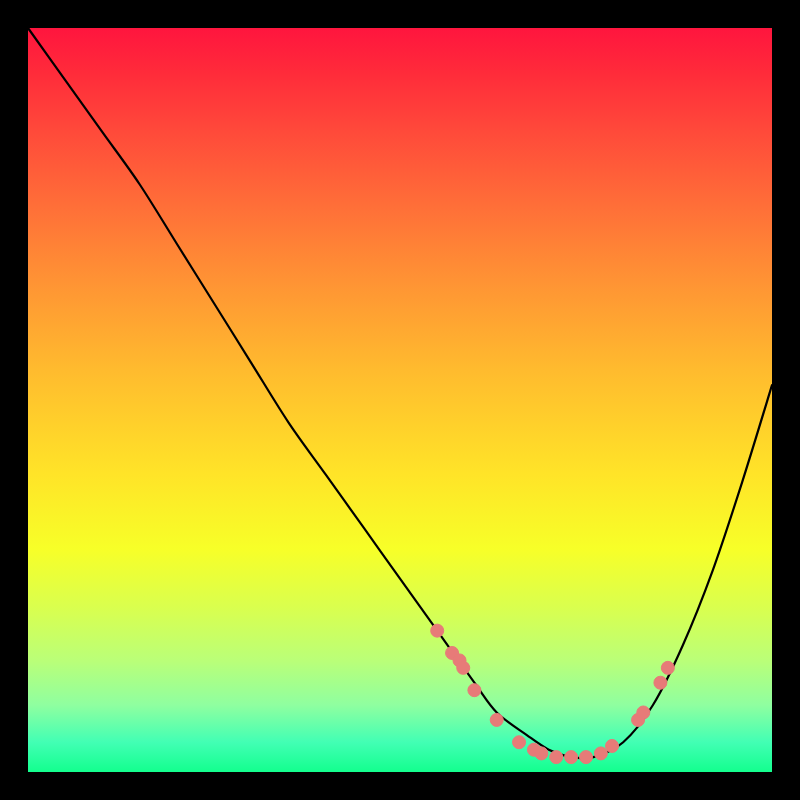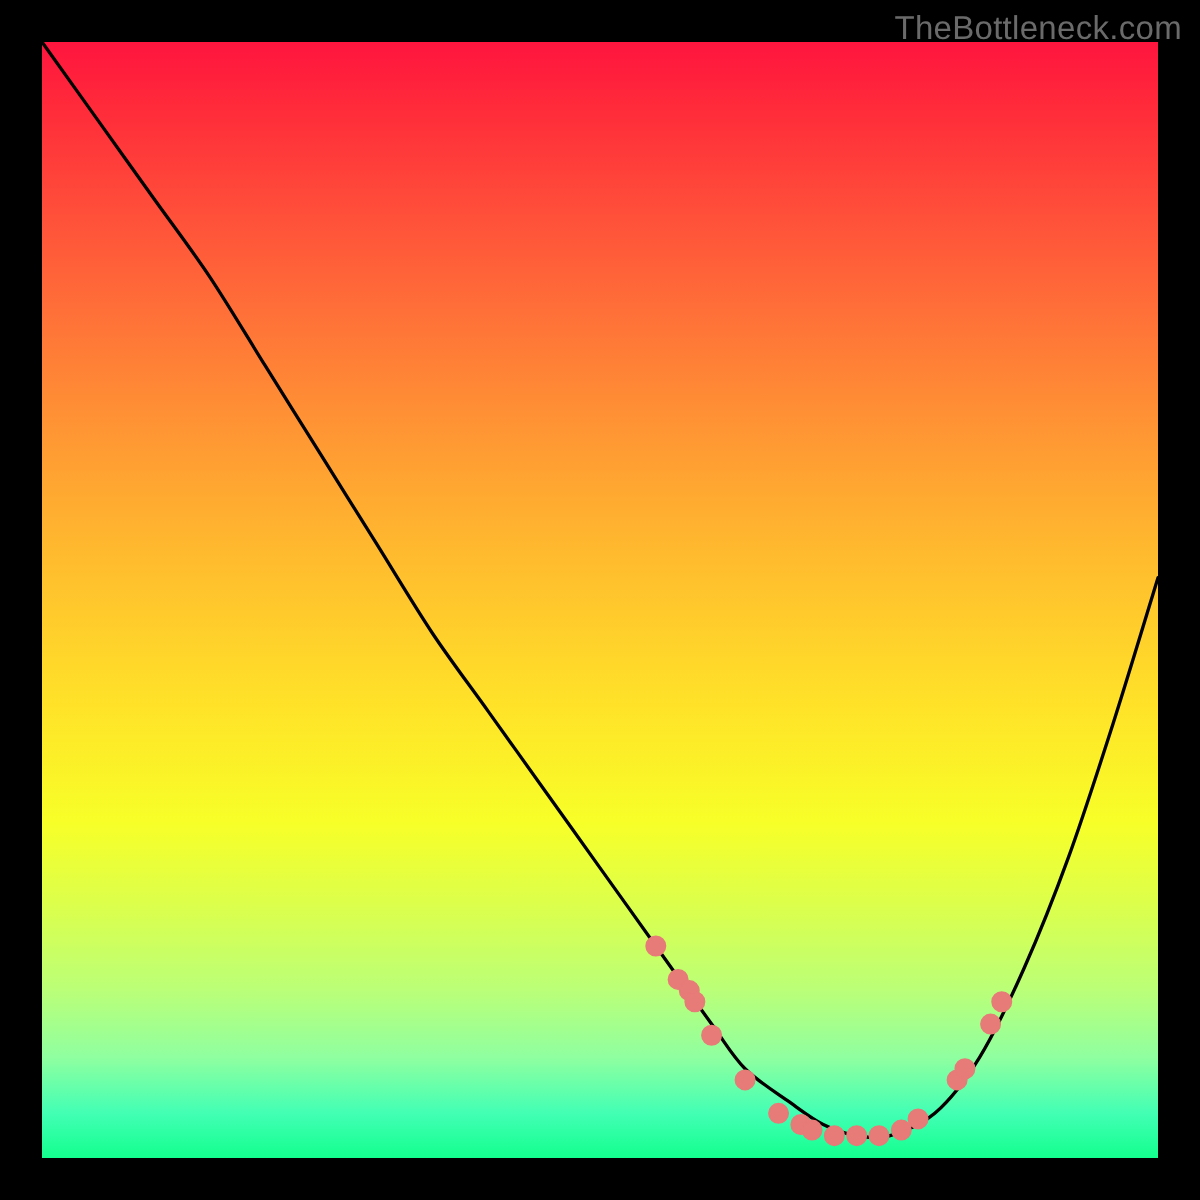--- a/index.html
+++ b/index.html
@@ -67,21 +67,20 @@
   }
   .dot {
     fill: #e77b78;
     stroke: #e77b78;
   }
 </style>
 </head>
 <body>
 
 <div class="stage">
-  <div class="watermark">TheBottleneck.com</div>
 
   <div class="plot-area">
     <svg id="plot-svg" viewBox="0 0 744 744">
       <path id="curve-path" class="curve" d="M 0.00 0.00 C 5.95 8.33, 25.30 35.41, 37.20 52.08 C 49.10 68.75, 62.50 87.49, 74.40 104.16 C 86.30 120.83, 99.70 138.38, 111.60 156.24 C 123.50 174.10, 136.90 196.71, 148.80 215.76 C 160.70 234.81, 174.10 256.23, 186.00 275.28 C 197.90 294.33, 211.30 315.75, 223.20 334.80 C 235.10 353.85, 248.50 376.46, 260.40 394.32 C 272.30 412.18, 285.70 429.73, 297.60 446.40 C 309.50 463.07, 322.90 481.81, 334.80 498.48 C 346.70 515.15, 360.10 533.89, 372.00 550.56 C 383.90 567.23, 397.30 585.97, 409.20 602.64 C 421.10 619.31, 436.88 641.63, 446.40 654.72 C 455.92 667.81, 460.39 676.15, 468.72 684.48 C 477.05 692.81, 490.15 700.85, 498.48 706.80 C 506.81 712.75, 513.66 718.11, 520.80 721.68 C 527.94 725.25, 535.98 727.93, 543.12 729.12 C 550.26 730.31, 557.11 731.50, 565.44 729.12 C 573.77 726.74, 585.68 722.57, 595.20 714.24 C 604.72 705.91, 615.44 692.52, 624.96 677.04 C 634.48 661.56, 645.20 638.95, 654.72 617.52 C 664.24 596.09, 674.96 569.31, 684.48 543.12 C 694.00 516.93, 704.72 483.60, 714.24 453.84 C 723.76 424.08, 739.24 372.60, 744.00 357.12"></path>
       <g id="marker-layer">
           <circle cx="409.20" cy="602.64" r="6.5" class="dot"></circle>
           <circle cx="424.08" cy="624.96" r="6.5" class="dot"></circle>
           <circle cx="431.52" cy="632.40" r="6.5" class="dot"></circle>
           <circle cx="435.24" cy="639.84" r="6.5" class="dot"></circle>
           <circle cx="446.40" cy="662.16" r="6.5" class="dot"></circle>

